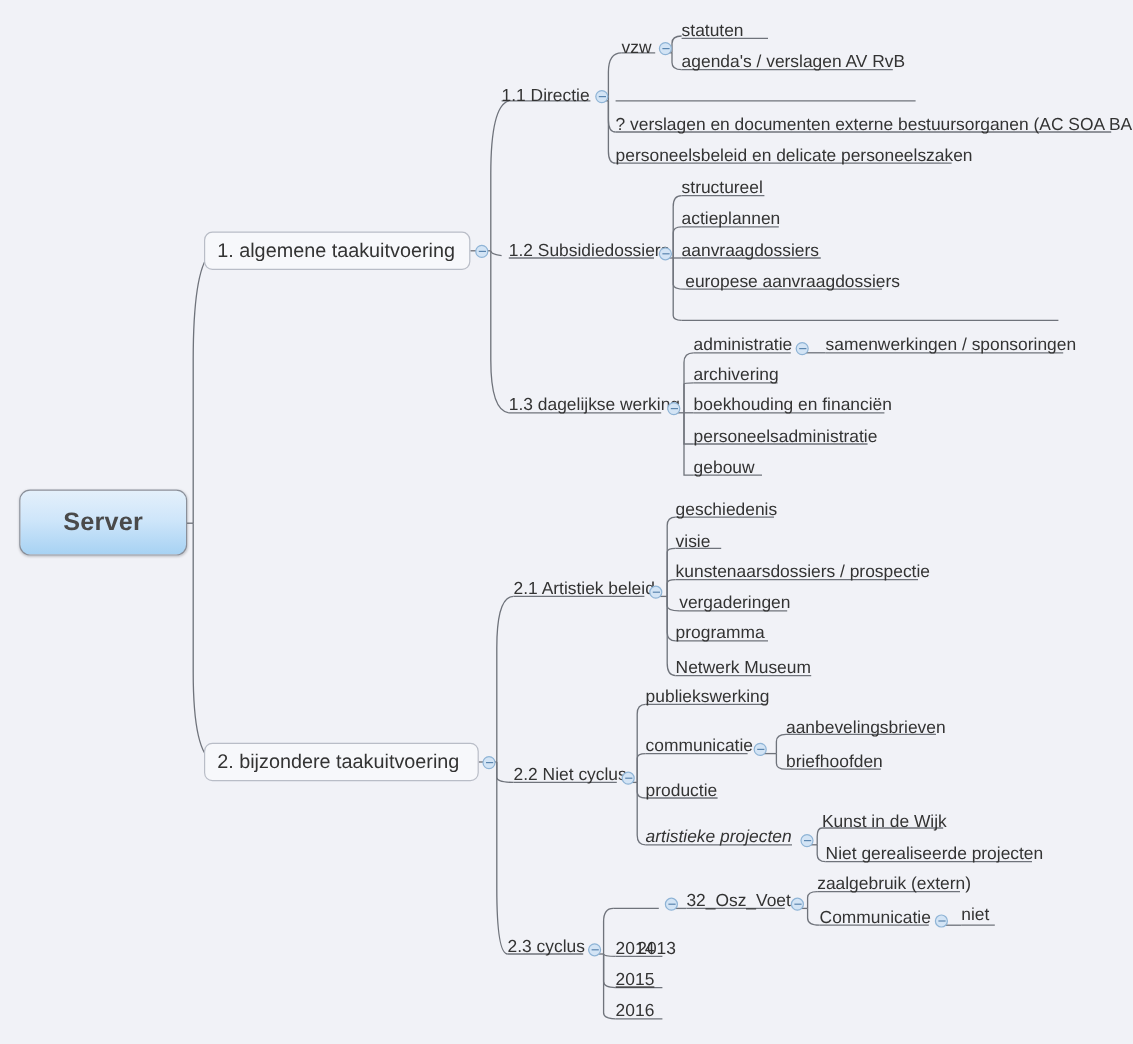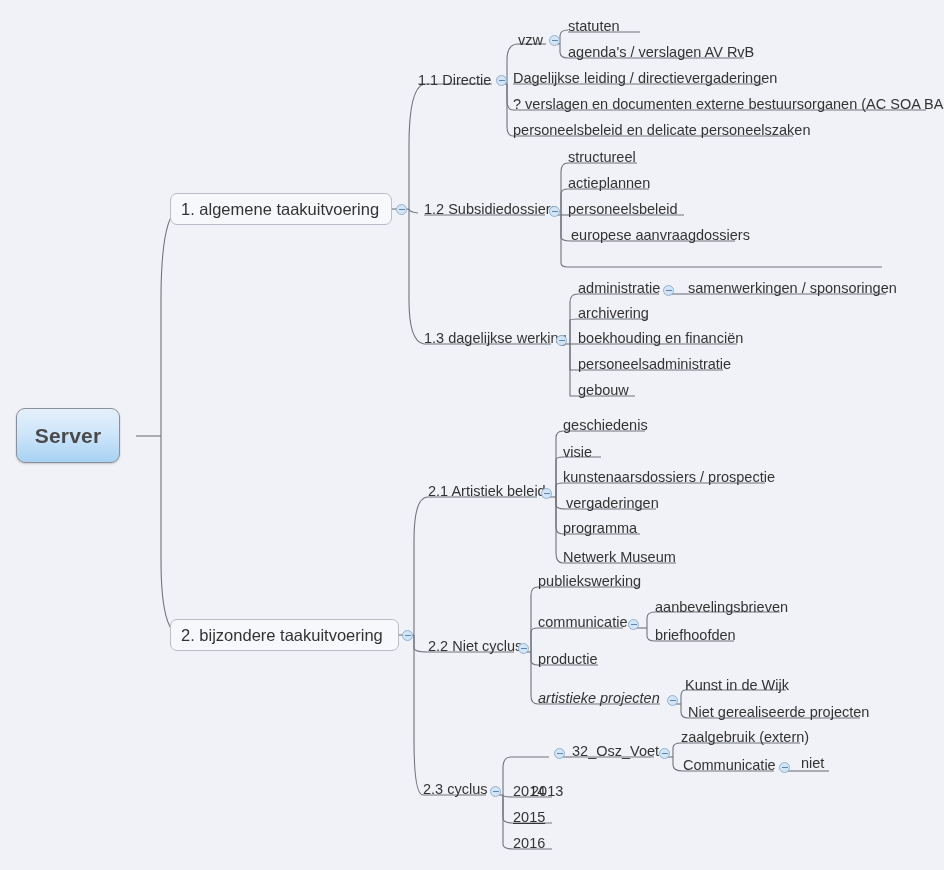--- a/index.html
+++ b/index.html
@@ -216,43 +216,42 @@
       <path d="M673,757 L673,748 Q673,743 681,743"></path>
       <path d="M673,757 L673,765 Q673,771 683,771"></path>
       <path d="M681,743 L800,743"></path>
       <path d="M683,771 L774,771"></path>
 
       <path d="M784,771 L801,771"></path>
       <path d="M801,771 L829,771"></path>
     </g>
   </svg>
 
-  <div class="root-node" style="left:16px; top:408px; width:104px; height:55px;">
+  <div class="root-node" style="left:16px; top:408px; width:140px; height:55px;">
     <span>Server</span>
   </div>
 
   <div class="box-node" style="left:170px; top:193px; width:222px; height:32px;">
     <span>1. algemene taakuitvoering</span>
   </div>
   <div class="box-node" style="left:170px; top:619px; width:229px; height:32px;">
     <span>2. bijzondere taakuitvoering</span>
   </div>
 
   <div class="text-node lvl2" style="left:418px; top:73px;">1.1 Directie</div>
   <div class="text-node lvl3" style="left:518px; top:33px;">vzw</div>
   <div class="text-node lvl4" style="left:568px; top:19px;">statuten</div>
   <div class="text-node lvl4" style="left:568px; top:45px;">agenda's / verslagen AV RvB</div>
-  <div class="text-node lvl3" style="left:513px; top:71px;">Dagelijkse leiding / directievergaderingen</div>
   <div class="text-node lvl3" style="left:513px; top:97px;">? verslagen en documenten externe bestuursorganen (AC SOA BAM)</div>
   <div class="text-node lvl3" style="left:513px; top:123px;">personeelsbeleid en delicate personeelszaken</div>
 
   <div class="text-node lvl2" style="left:424px; top:202px;">1.2 Subsidiedossiers</div>
   <div class="text-node lvl3" style="left:568px; top:150px;">structureel</div>
   <div class="text-node lvl3" style="left:568px; top:176px;">actieplannen</div>
-  <div class="text-node lvl3" style="left:568px; top:202px;">personeelsbeleid</div>
+  <div class="text-node lvl3" style="left:568px; top:202px;">aanvraagdossiers</div>
   <div class="text-node lvl3" style="left:571px; top:228px;">europese aanvraagdossiers</div>
 
   <div class="text-node lvl2" style="left:424px; top:331px;">1.3 dagelijkse werking</div>
   <div class="text-node lvl3" style="left:578px; top:281px;">administratie</div>
   <div class="text-node lvl4" style="left:688px; top:281px;">samenwerkingen / sponsoringen</div>
   <div class="text-node lvl3" style="left:578px; top:306px;">archivering</div>
   <div class="text-node lvl3" style="left:578px; top:331px;">boekhouding en financiën</div>
   <div class="text-node lvl3" style="left:578px; top:357px;">personeelsadministratie</div>
   <div class="text-node lvl3" style="left:578px; top:383px;">gebouw</div>
 

